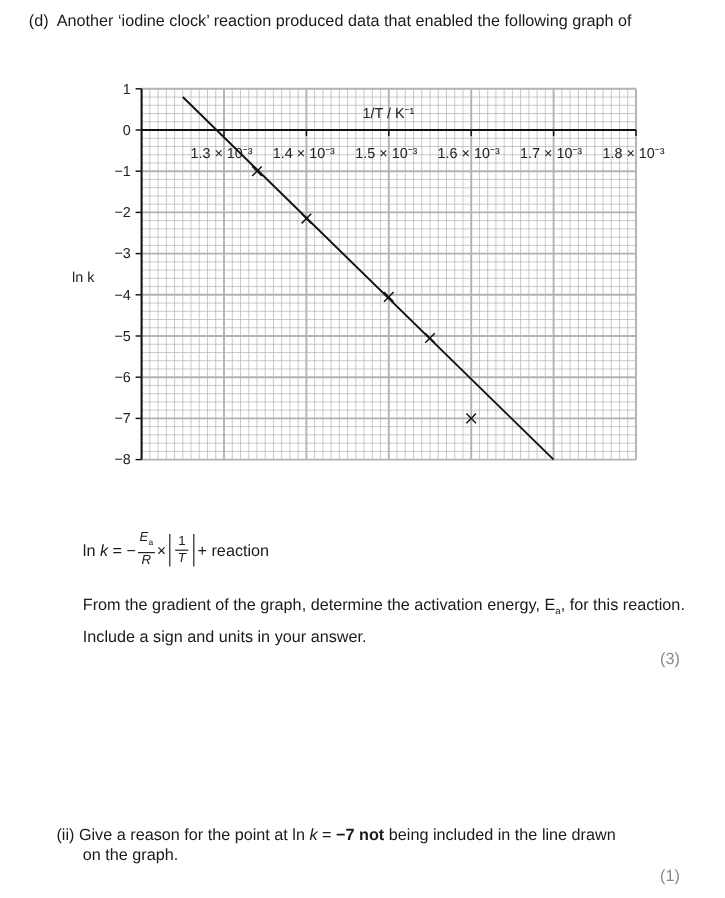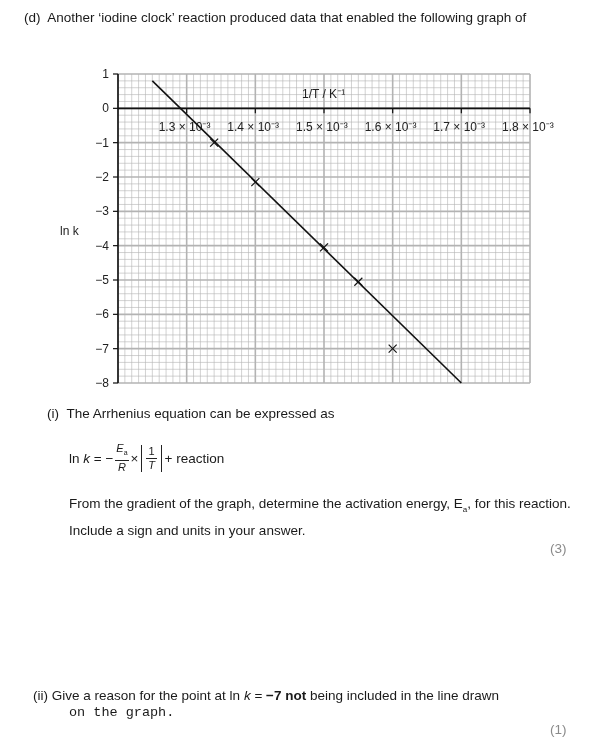--- a/index.html
+++ b/index.html
@@ -184,23 +184,20 @@
         </g>
         <g>
           <line x1="388.6666666666668" y1="344.66666666666663" x2="396.6666666666668" y2="352.66666666666663" stroke="#111" stroke-width="1.2"></line>
           <line x1="388.6666666666668" y1="352.66666666666663" x2="396.6666666666668" y2="344.66666666666663" stroke="#111" stroke-width="1.2"></line>
         </g>
       </g>
     <text x="302" y="98">1/T / K⁻¹</text>
     <text x="60" y="235" font-size="13">ln k</text>
   </svg>
 
-  <div class="t" style="left:47px;top:406px;">
-    <span>(i)</span>&nbsp;&nbsp;<span>The Arrhenius equation can be expressed as</span>
-  </div>
 
   <div style="position:absolute;left:69px;top:440px;height:36px;font-size:13.5px;display:flex;align-items:center;">
     <span>ln</span>&nbsp;<i>k</i>&nbsp;<span>= −</span>
     <span style="display:inline-flex;flex-direction:column;align-items:center;font-size:11px;line-height:13px;margin:0 2px;">
       <span style="border-bottom:1px solid #222;padding:0 1px;"><i>E</i><sub style="font-size:7px;">a</sub></span>
       <i>R</i>
     </span>
     <span>×</span>
     <span style="display:inline-flex;flex-direction:column;align-items:center;font-size:11px;line-height:13px;border-left:1px solid #222;border-right:1px solid #222;padding:0 4px;margin:0 3px;position:relative;">
       <span style="border-bottom:1px solid #222;padding:0 2px;">1</span>
@@ -208,18 +205,18 @@
     </span>
     <span>+ reaction</span>
   </div>
 
   <div class="t" style="left:69px;top:496px;">
     <span>From the gradient of the graph, determine the activation energy, E</span><sub style="font-size:8px;">a</sub><span>, for this reaction.</span>
   </div>
   <div class="t" style="left:69px;top:523px;">Include a sign and units in your answer.</div>
   <div class="t marks" style="left:550px;top:541px;">(3)</div>
 
-  <div class="t" style="left:33px;top:688px;">
+  <div class="t" style="left:47px;top:688px;">
     <span>(ii)</span>&nbsp;<span>Give a reason for the point at ln</span>&nbsp;<i>k</i><span> = </span><b>−7</b>&nbsp;<b>not</b><span> being included in the line drawn</span>
   </div>
-  <div class="t" style="left:69px;top:705px;font-family:Liberation Mono, monospace;">on the graph.</div>
+  <div class="t" style="left:69px;top:705px;">on the graph.</div>
   <div class="t marks" style="left:550px;top:722px;">(1)</div>
 </div>
 
 </body></html>

